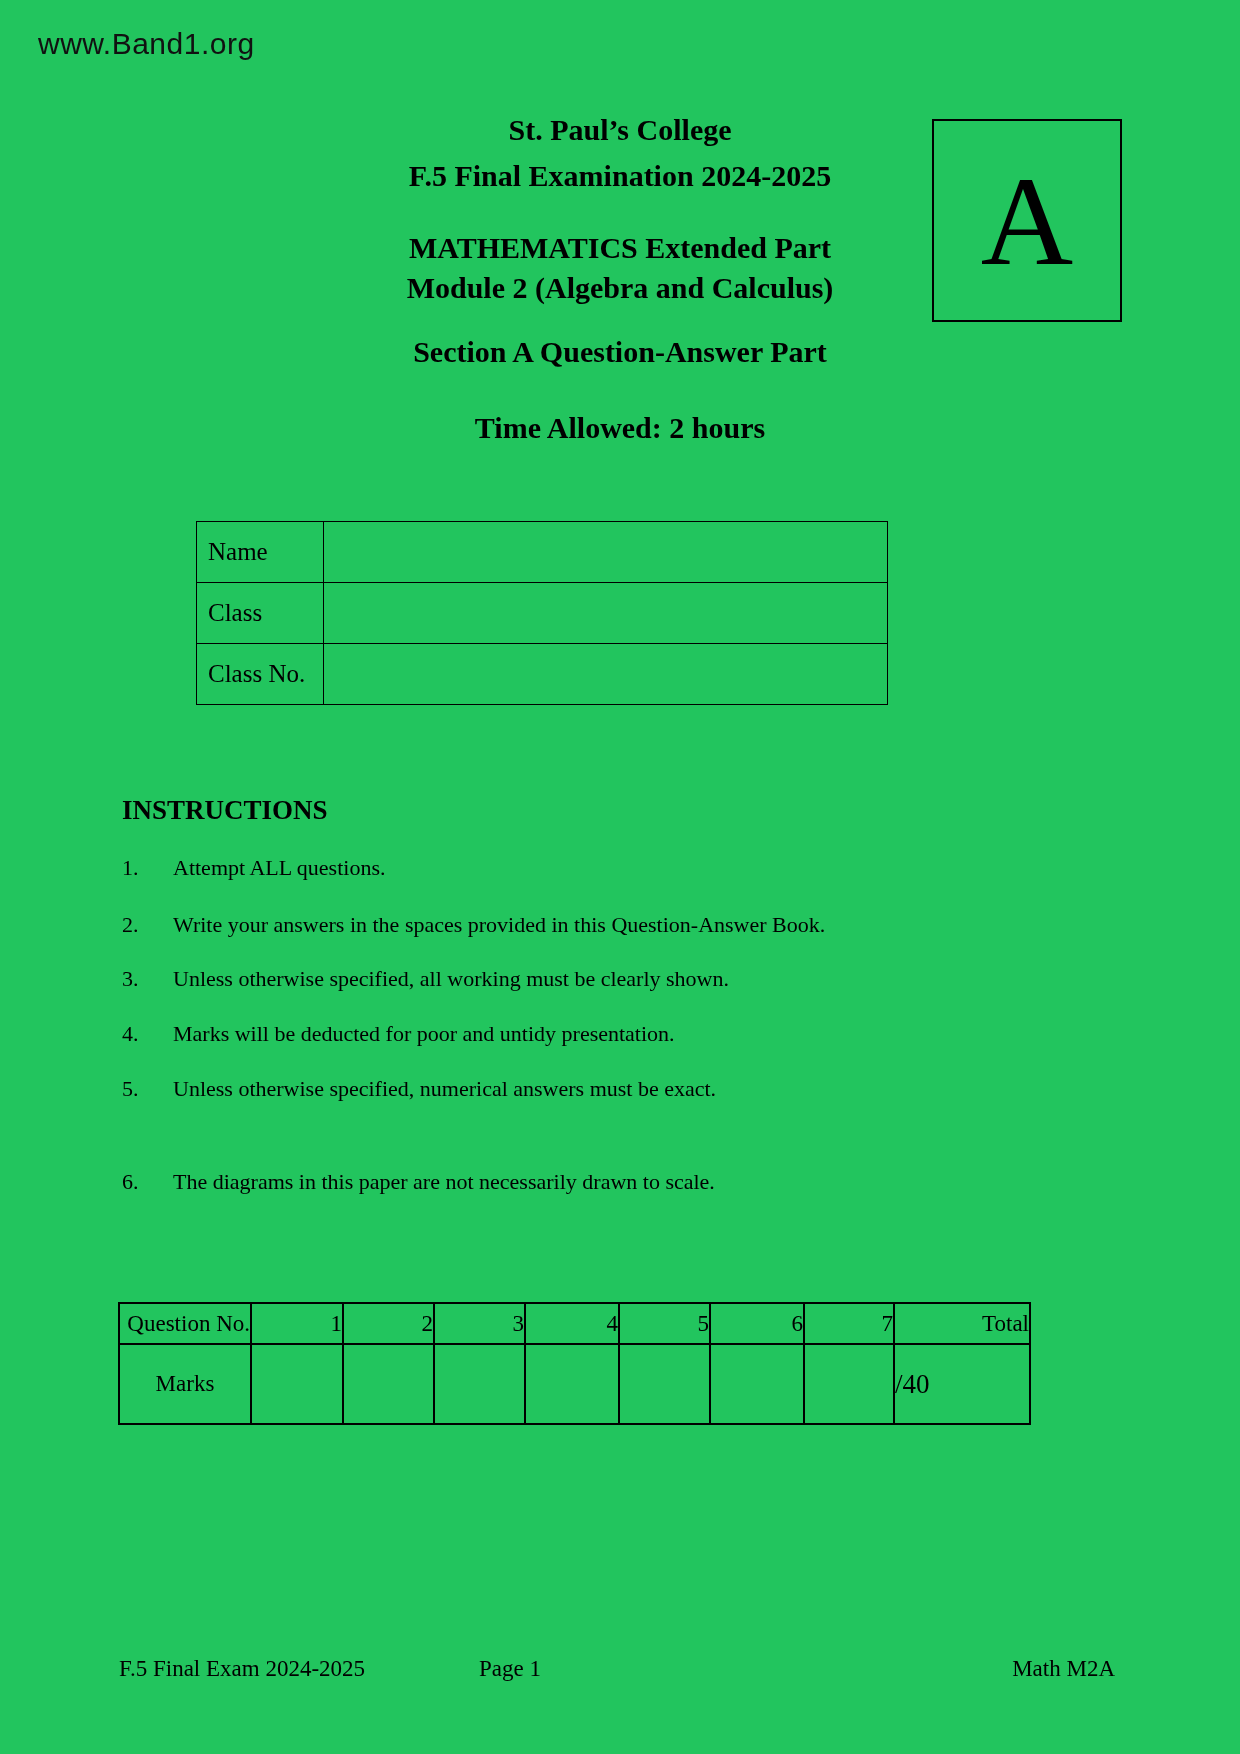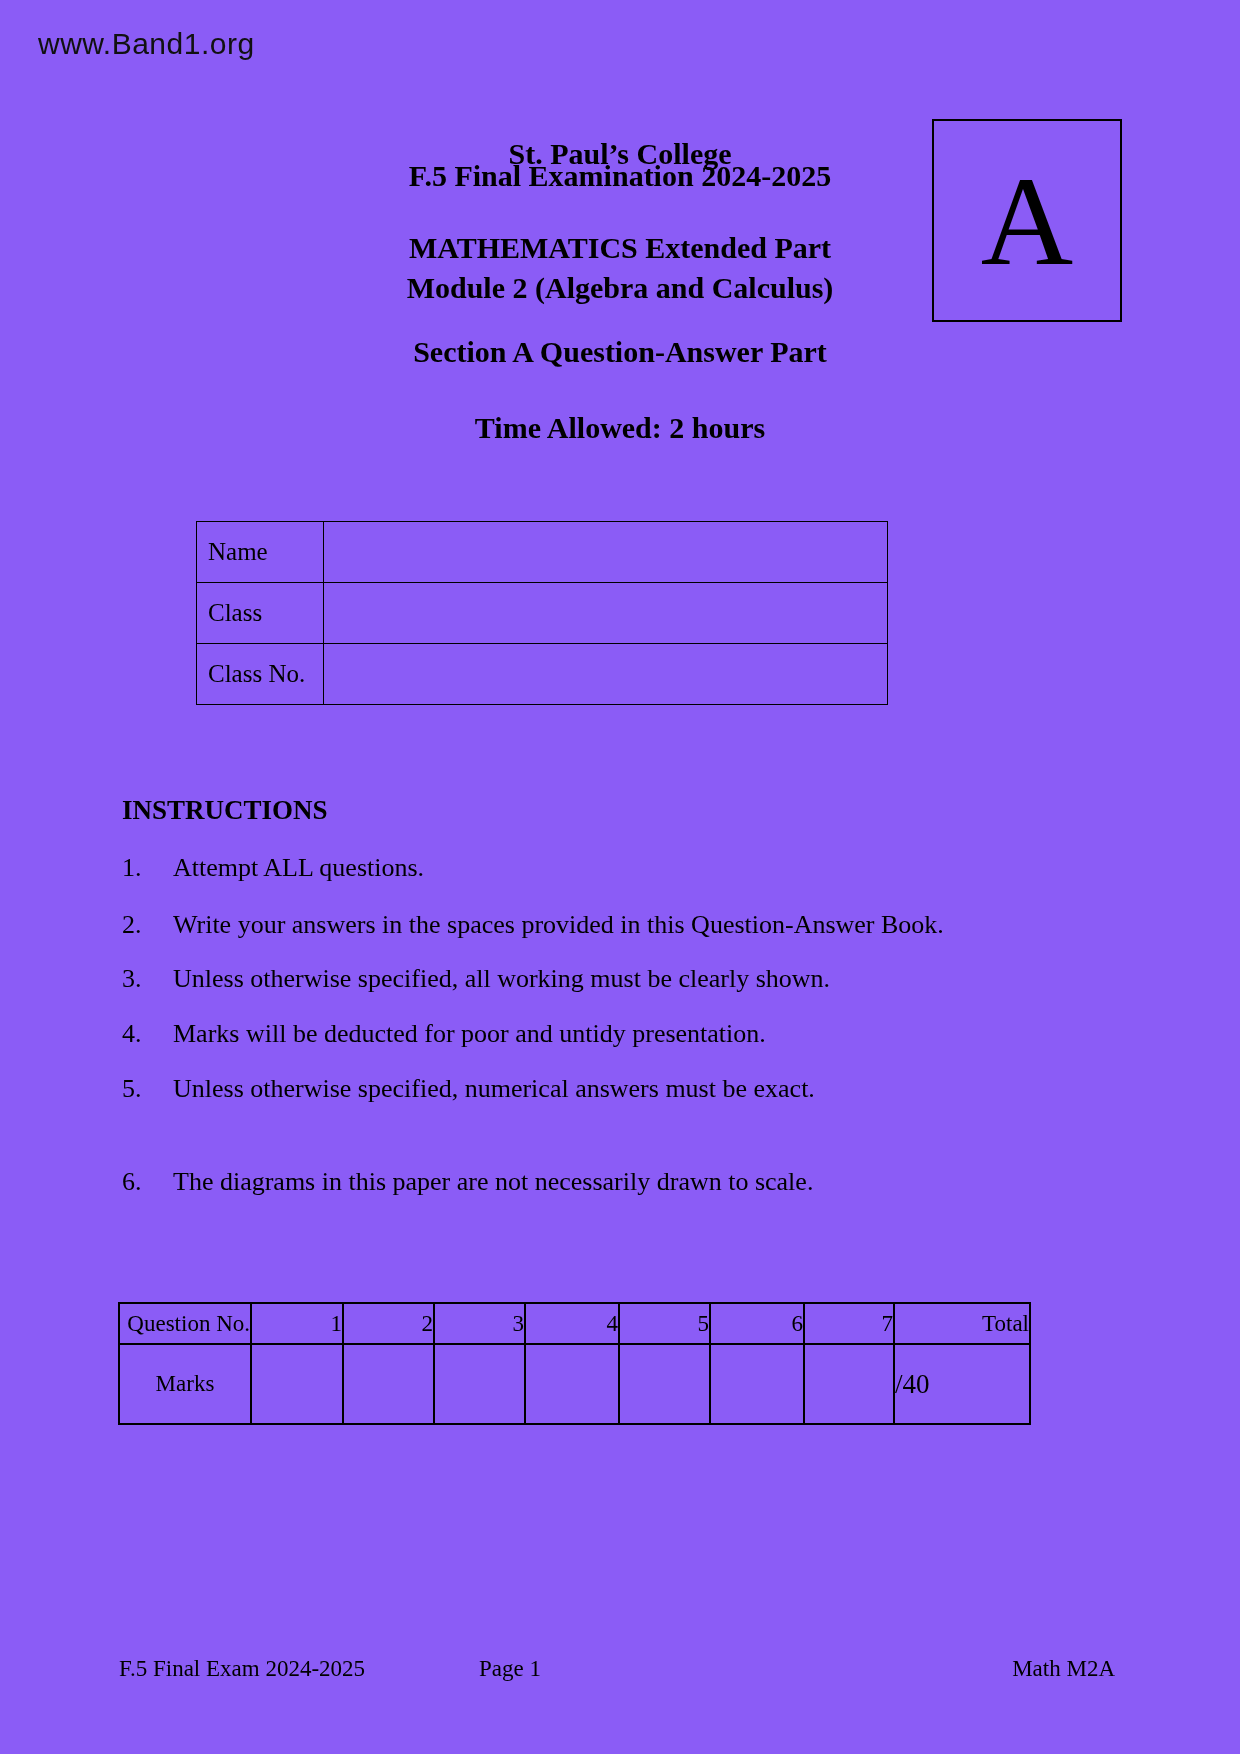--- a/index.html
+++ b/index.html
@@ -1,20 +1,20 @@
 <!DOCTYPE html>
 <html><head>
 <meta charset="utf-8">
 <style>
   html,body{margin:0;padding:0;background:#fff;}
   .page{
     position:relative;
     width:1240px;
     height:1754px;
-    background:#8b5cf6;
+    background:#22c55e;
     color:#000;
     font-family:"Liberation Serif","DejaVu Serif",serif;
     overflow:hidden;
   }
   .watermark{
     position:absolute;
     left:38px; top:27px;
     font-family:"Liberation Sans","DejaVu Sans",sans-serif;
     font-size:30px;
     color:#111;
@@ -22,21 +22,21 @@
   }
   .title-line{
     position:absolute;
     left:0; width:1240px;
     text-align:center;
     font-weight:bold;
     font-size:30px;
     line-height:36px;
     white-space:pre;
   }
-  .t-school{top:136px;}
+  .t-school{top:112px;}
   .t-exam{top:158px;}
   .t-subject{top:230px;}
   .t-module{top:270px;}
   .t-section{top:334px;}
   .t-time{top:410px;}
 
   .paper-letter-box{
     position:absolute;
     left:932px; top:119px;
     width:186px; height:199px;
@@ -70,21 +70,21 @@
 
   .instr-heading{
     position:absolute;
     left:122px; top:795px;
     font-weight:bold;
     font-size:27px;
   }
   .instr-item{
     position:absolute;
     left:122px;
-    font-size:26px;
+    font-size:22px;
     line-height:32px;
     white-space:pre;
   }
   .instr-item .num{
     display:inline-block;
     width:51px;
   }
   .i1{top:852px;}
   .i2{top:909px;}
   .i3{top:963px;}

